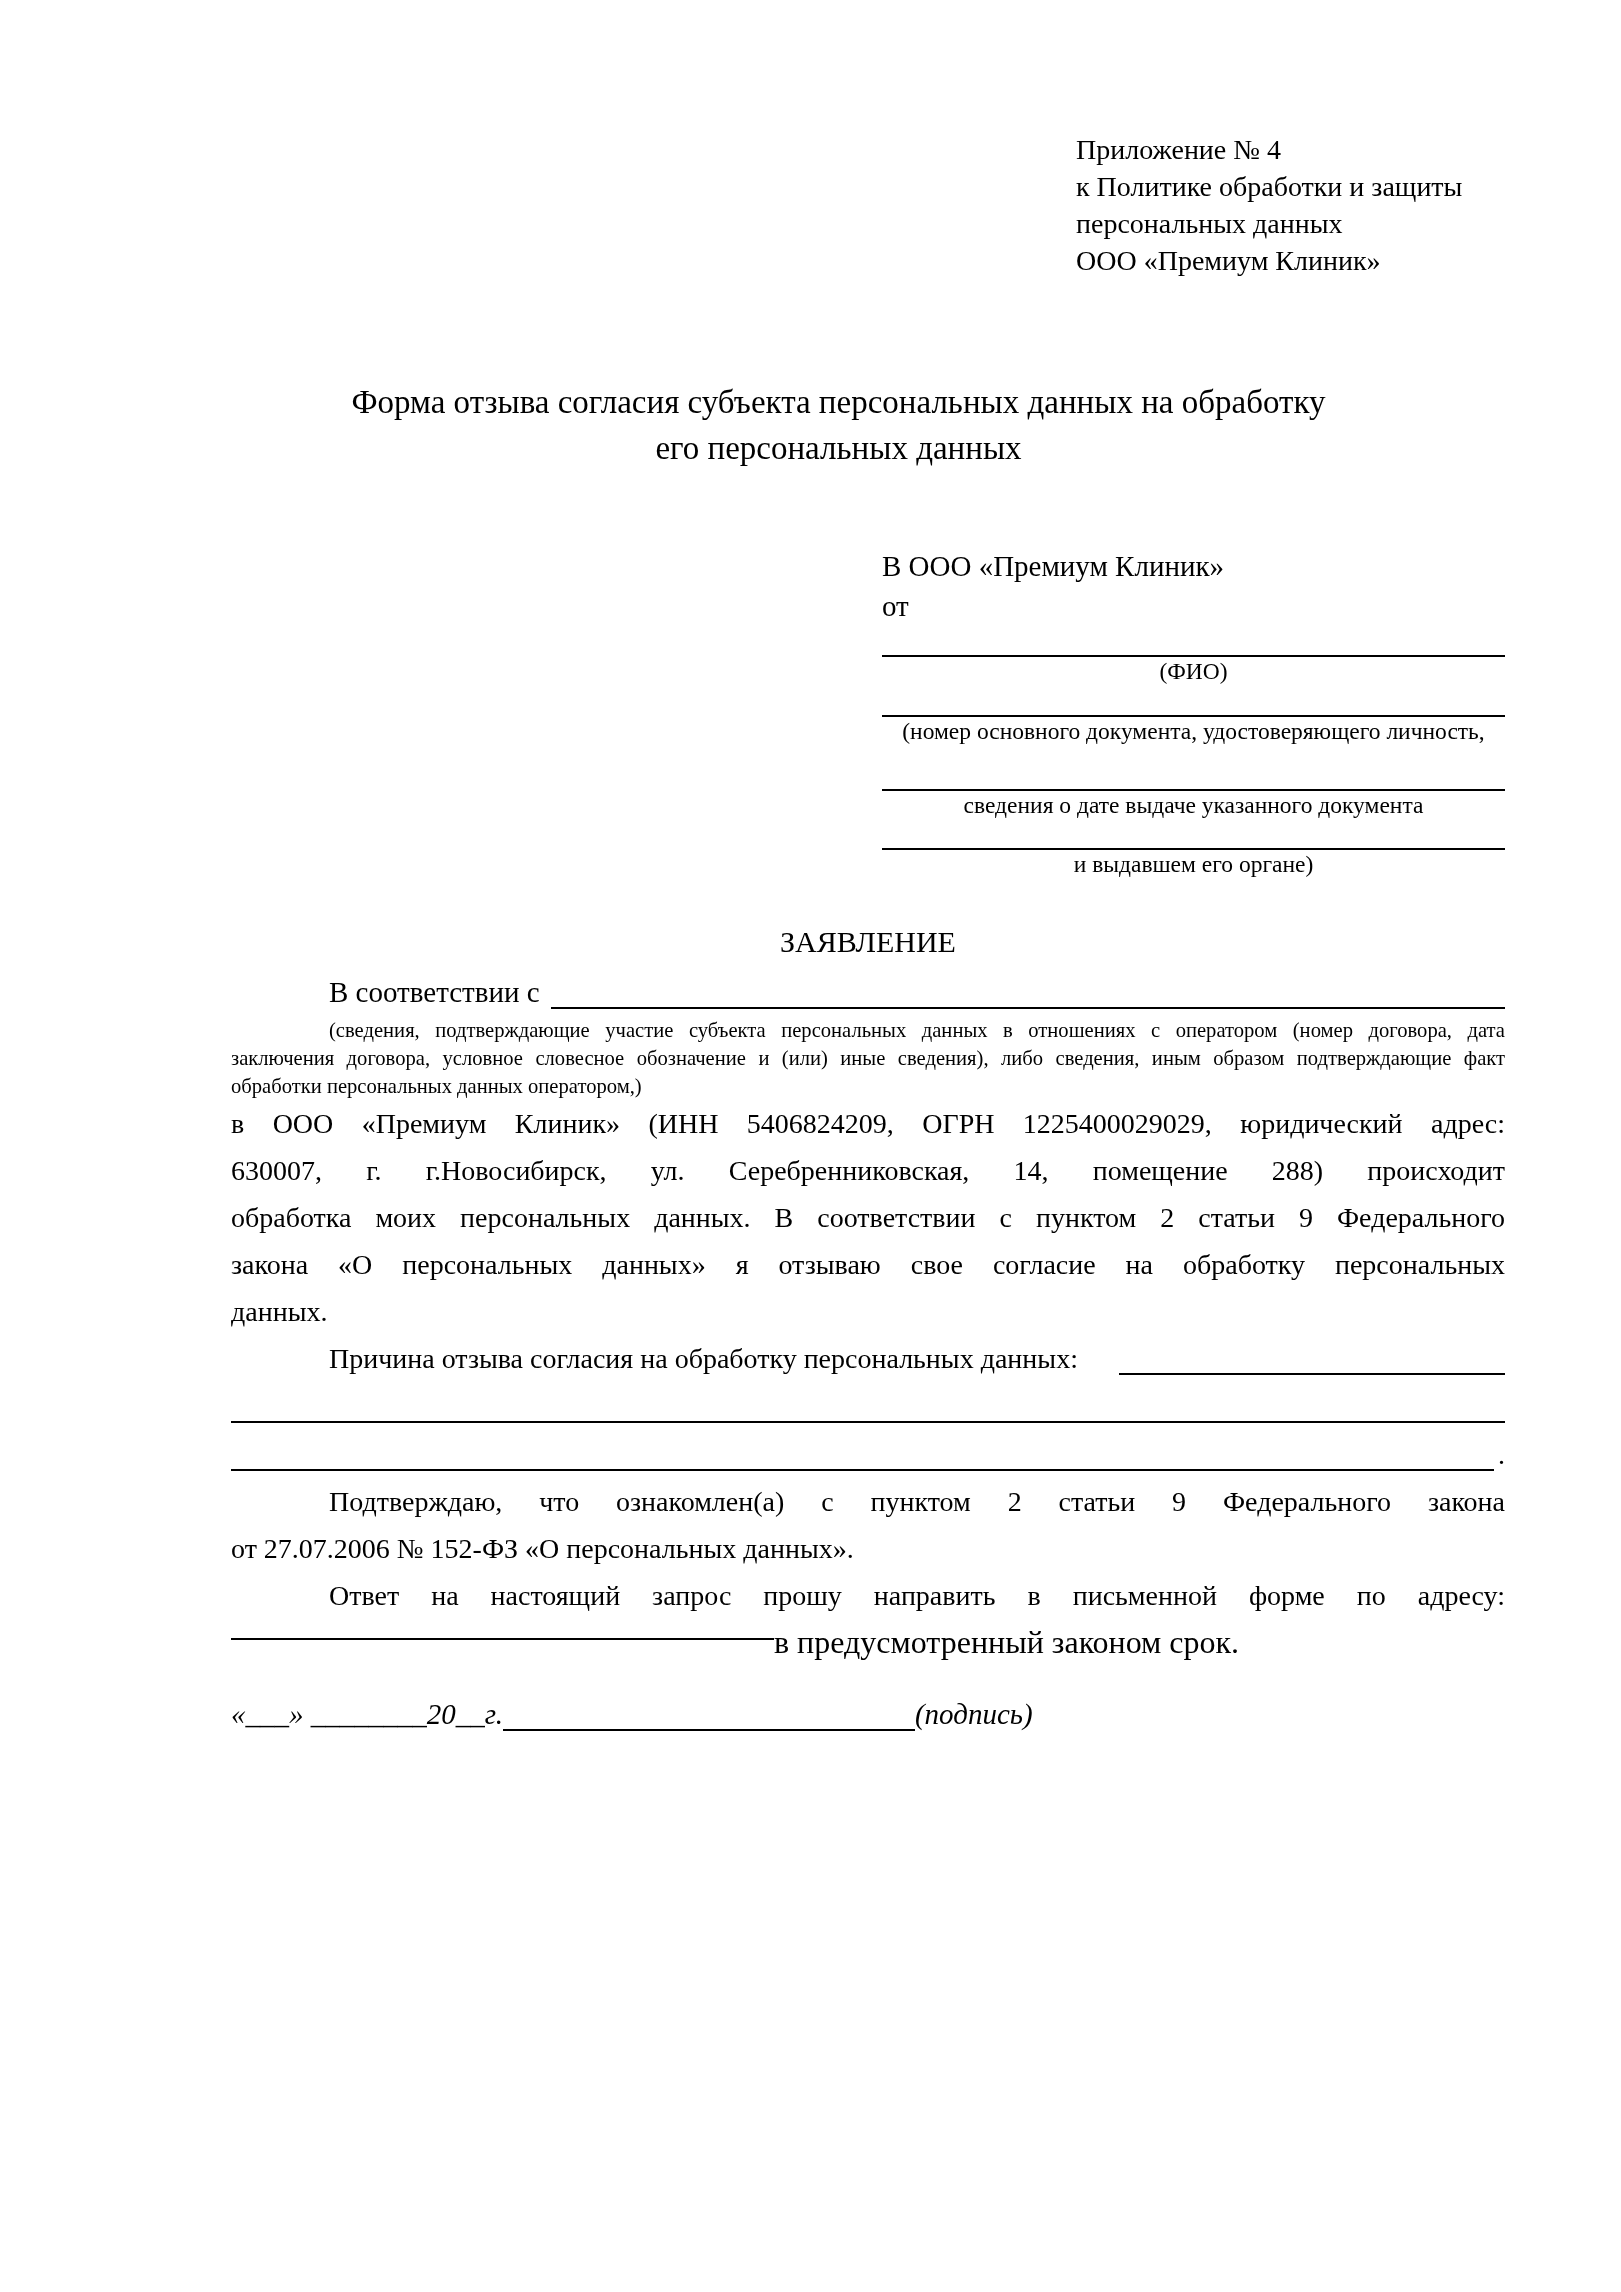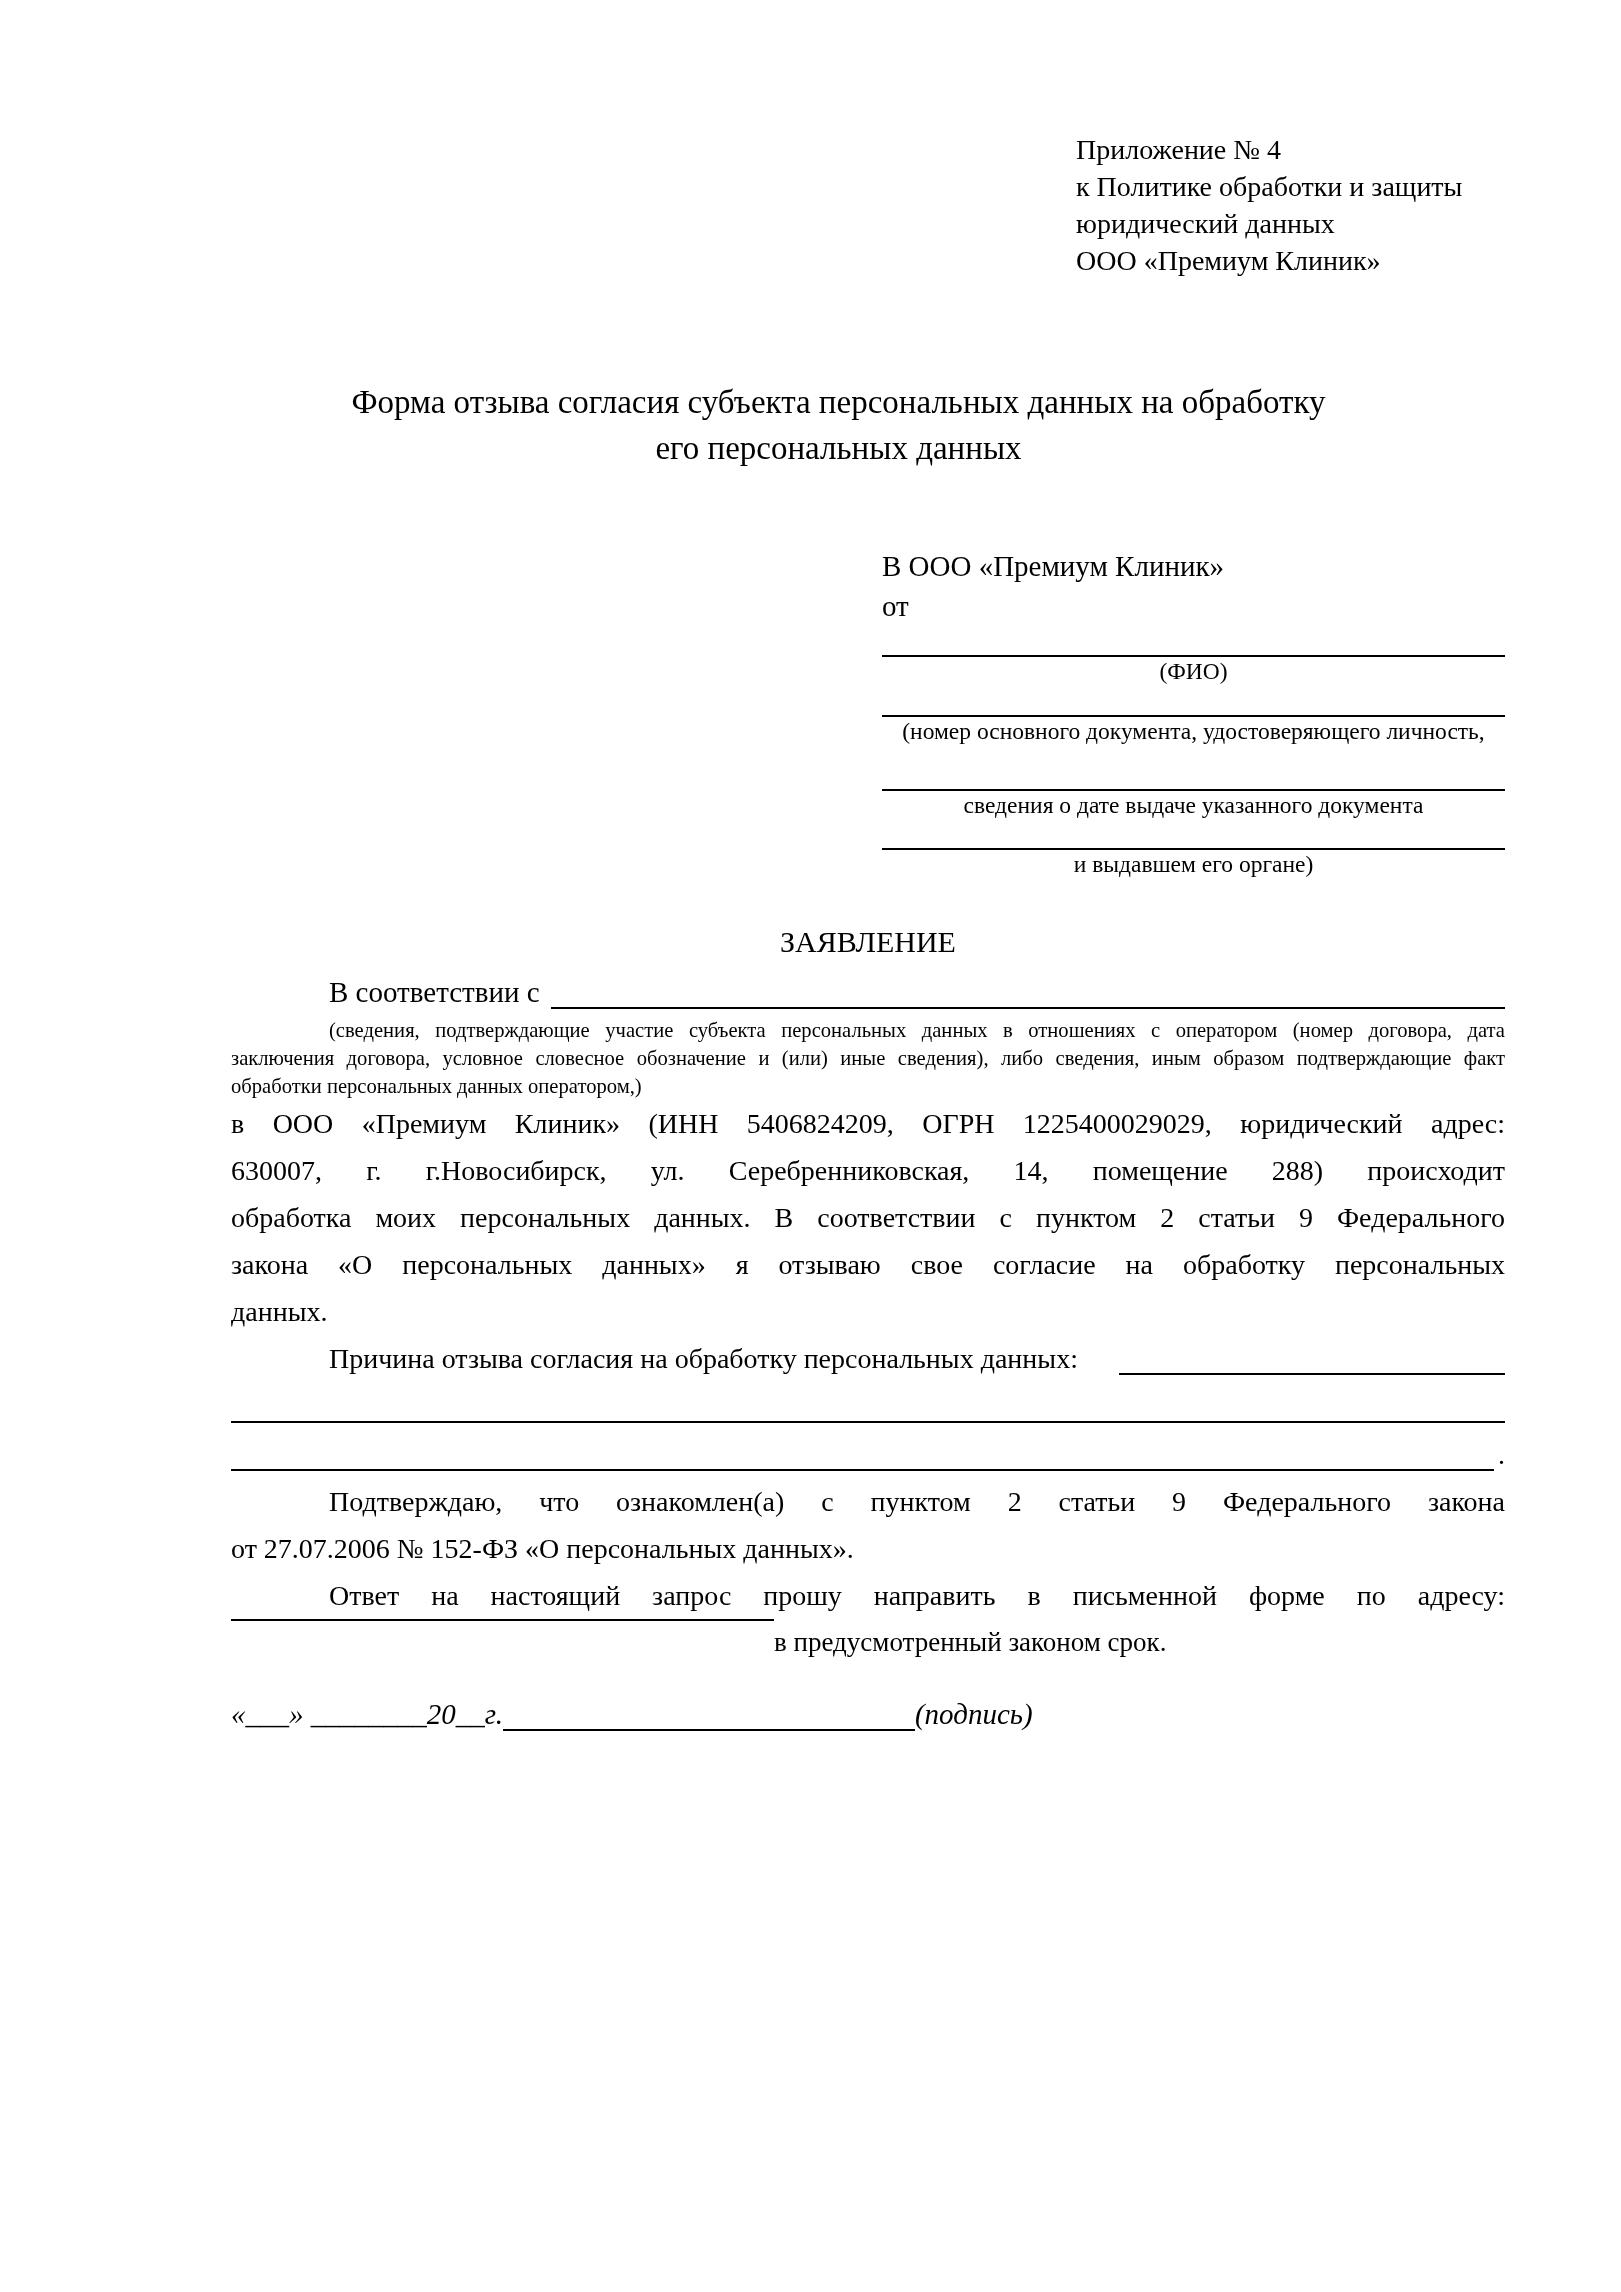--- a/index.html
+++ b/index.html
@@ -60,37 +60,37 @@
   .blankrow .dot { margin-left: 3.9px; }
 
   
   .confirm { font-size: 28px; line-height: 47px; }
   .confirm .line { text-align: justify; text-align-last: justify; }
   .confirm .line:first-child { text-indent: 98px; }
   .confirm .line:last-child { text-align-last: left; }
 
   
   .reply-lead { font-size: 28px; line-height: 47px; text-indent: 98px; text-align: justify; text-align-last: justify; }
-  .reply-row2 { display: flex; align-items: flex-start; font-size: 27px; line-height: 47px; }
+  .reply-row2 { display: flex; align-items: center; font-size: 32px; line-height: 47px; }
   .reply-row2 .fill { width: 543px; border-bottom: 2.9px solid #000; margin-bottom: 6.9px; }
 
   
   .footer-row { margin-top: 25.5px; display: flex; justify-content: flex-start; align-items: flex-end; font-size: 29px; line-height: 47px; font-style: italic; }
   .sign-group { display: flex; align-items: flex-end; }
   .sign-group .fill { width: 412px; border-bottom: 2.9px solid #000; margin-bottom: 6.9px; }
 </style>
 </head>
 <body>
 
 <div class="page">
 
   <div class="appendix">
       <div class="line">Приложение № 4</div>
       <div class="line">к Политике обработки и защиты</div>
-      <div class="line">юридический данных</div>
+      <div class="line">персональных данных</div>
       <div class="line">ООО «Премиум Клиник»</div>
     </div>
 
   <div class="title">
       <div class="line">Форма отзыва согласия субъекта персональных данных на обработку</div>
       <div class="line">его персональных данных</div>
     </div>
 
   <div class="addressee">
     <div class="to">В ООО «Премиум Клиник»</div>

